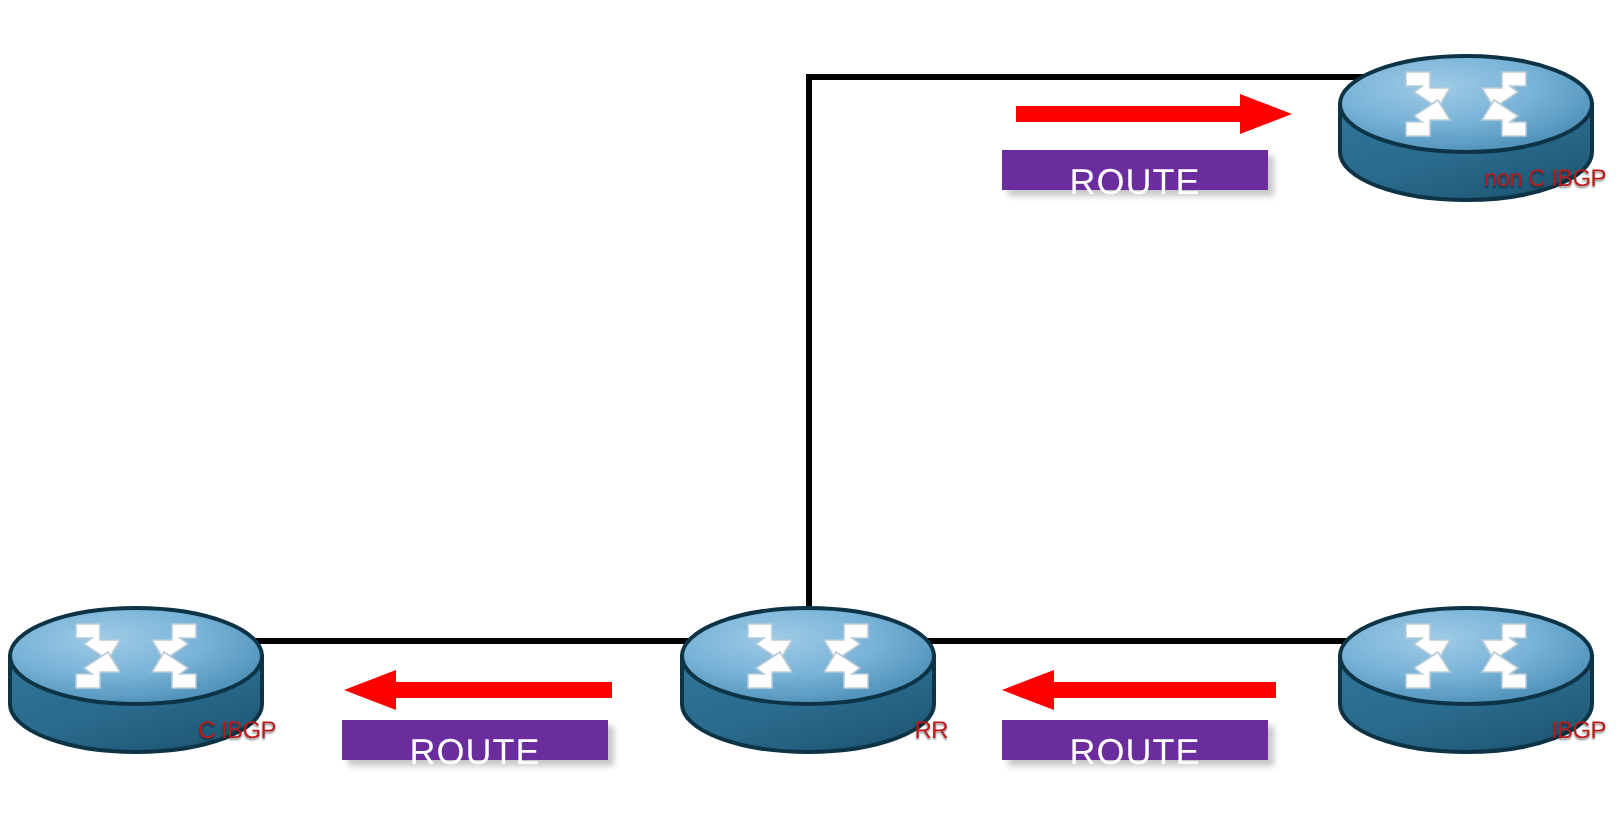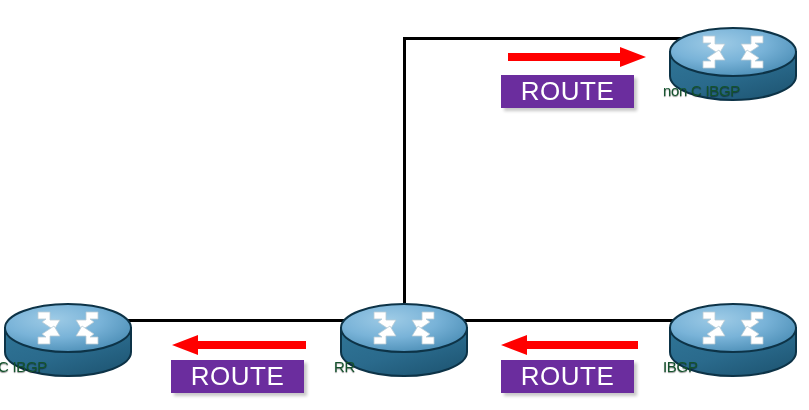--- a/index.html
+++ b/index.html
@@ -41,41 +41,41 @@
   }
   .router svg {
     display: block;
     overflow: visible;
   }
   .router-label {
     position: absolute;
     left: -70px;
     width: 140px;
     top: 20px;
-    text-align: left;
-    color: #14532d;
+    text-align: right;
+    color: #b91c1c;
     font-family: "Liberation Sans", sans-serif;
-    font-size: 15px;
+    font-size: 12px;
     letter-spacing: -0.3px;
     text-shadow: 0 1px 1px rgba(0,0,0,0.45);
     pointer-events: none;
     white-space: nowrap;
   }
 
   
   .route-chip {
     position: absolute;
     background: #6b2d9e;
     color: #ffffff;
     font-family: "Liberation Sans", sans-serif;
-    font-size: 26px;
+    font-size: 18px;
     letter-spacing: 0.5px;
     text-align: center;
     line-height: 33px;
-    height: 33px;
+    height: 20px;
     box-shadow: 3px 3px 3px rgba(0,0,0,0.22);
   }
 
   
   .arrow {
     position: absolute;
     height: 22px;
   }
   .arrow svg { display: block; }
 </style>

